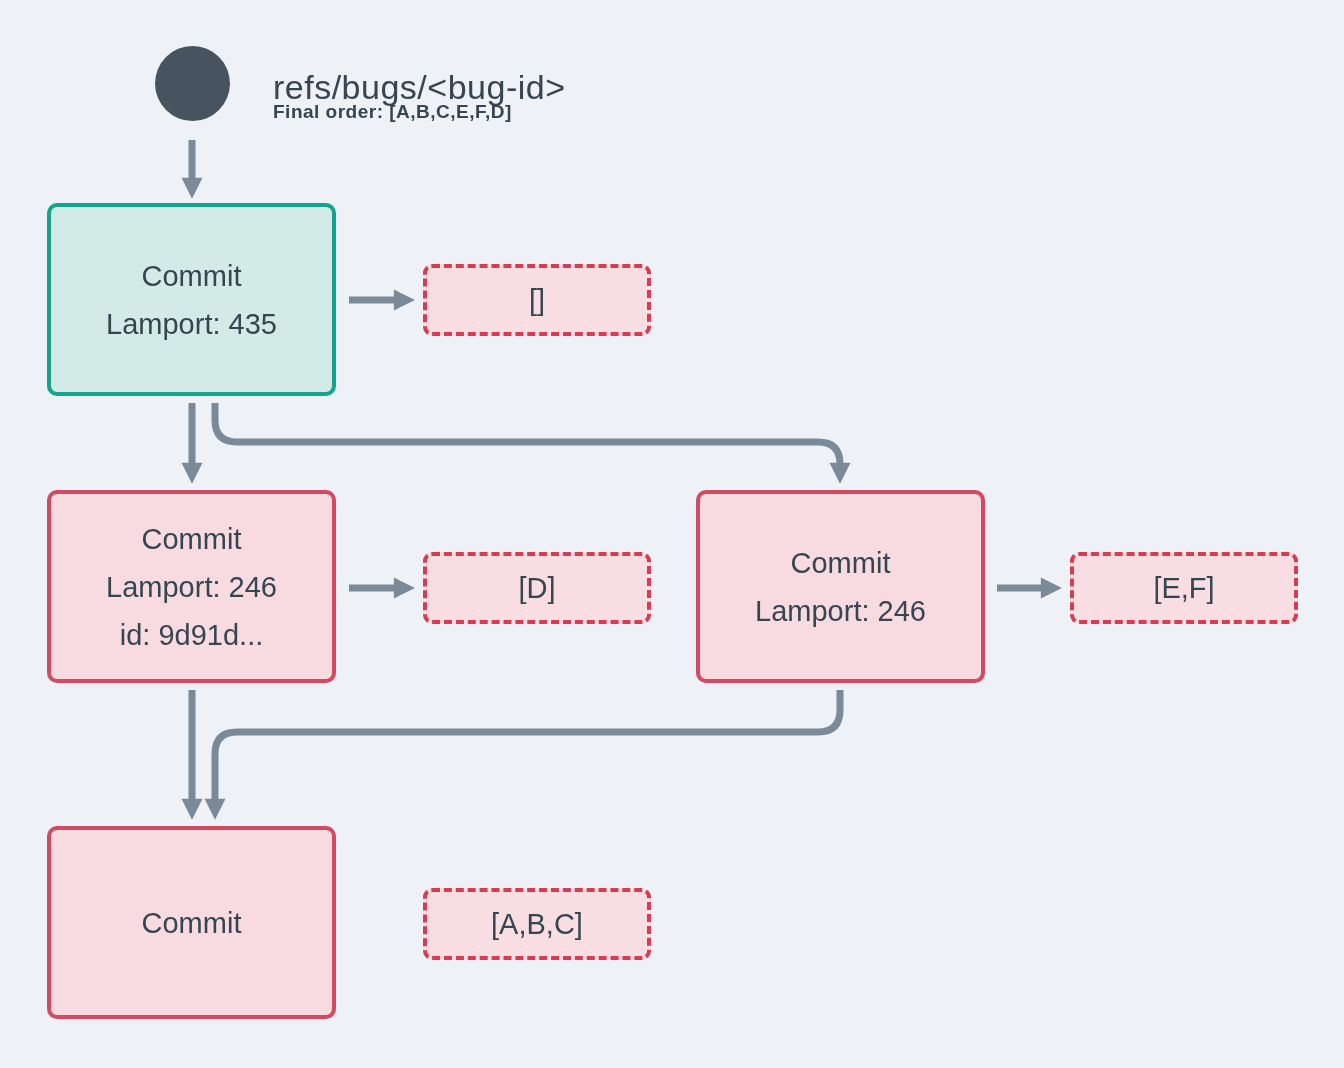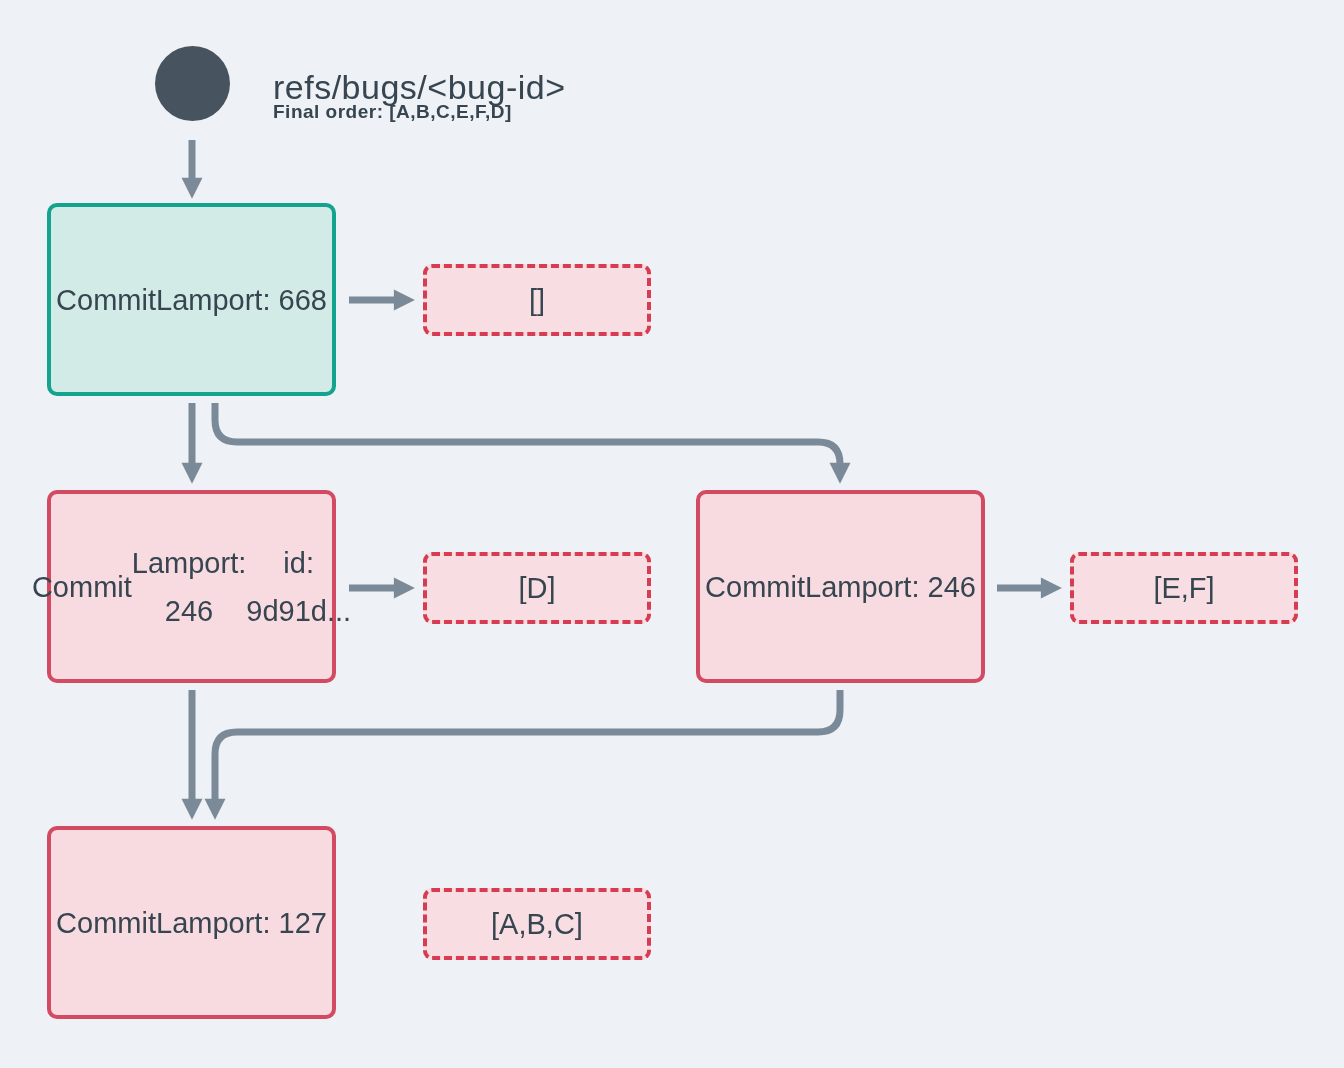--- a/index.html
+++ b/index.html
@@ -37,21 +37,21 @@
     letter-spacing: 0.5px;
   }
 
   
   .commit-node {
     width: 281px; height: 185px;
     border: 4px solid var(--red-border);
     background: var(--red-fill);
     border-radius: 10px;
     display: flex;
-    flex-direction: row;
+    flex-direction: column;
     align-items: center;
     justify-content: center;
     font-size: 29px;
     line-height: 48px;
     text-align: center;
   }
   .commit-node.head {
     border-color: var(--teal-border);
     background: var(--teal-fill);
   }
@@ -109,21 +109,21 @@
   <path class="edge" d="M192 690 L192 802" marker-end="url(#arrowhead)"></path>
   <path class="edge" d="M840 690 L840 710 Q840 732 818 732 L237 732 Q215 732 215 754 L215 802" marker-end="url(#arrowhead)"></path>
 </svg>
 
 <div class="abs ref-circle"></div>
 <div class="abs ref-name">refs/bugs/&lt;bug-id&gt;</div>
 <div class="abs final-order">Final order: [A,B,C,E,F,D]</div>
 
 <div class="abs commit-node head commit-a">
   <div>Commit</div>
-  <div>Lamport: 668</div>
+  <div>Lamport: 435</div>
 </div>
 <div class="abs log-box log-a">
   <span>[]</span>
 </div>
 
 <div class="abs commit-node commit-b">
   <div>Commit</div>
   <div>Lamport: 246</div>
   <div>id: 9d91d...</div>
 </div>
@@ -134,17 +134,16 @@
 <div class="abs commit-node commit-c">
   <div>Commit</div>
   <div>Lamport: 246</div>
 </div>
 <div class="abs log-box log-c">
   <span>[E,F]</span>
 </div>
 
 <div class="abs commit-node commit-d">
   <div>Commit</div>
-  <div>Lamport: 127</div>
 </div>
 <div class="abs log-box log-d">
   <span>[A,B,C]</span>
 </div>
 
 </body></html>

